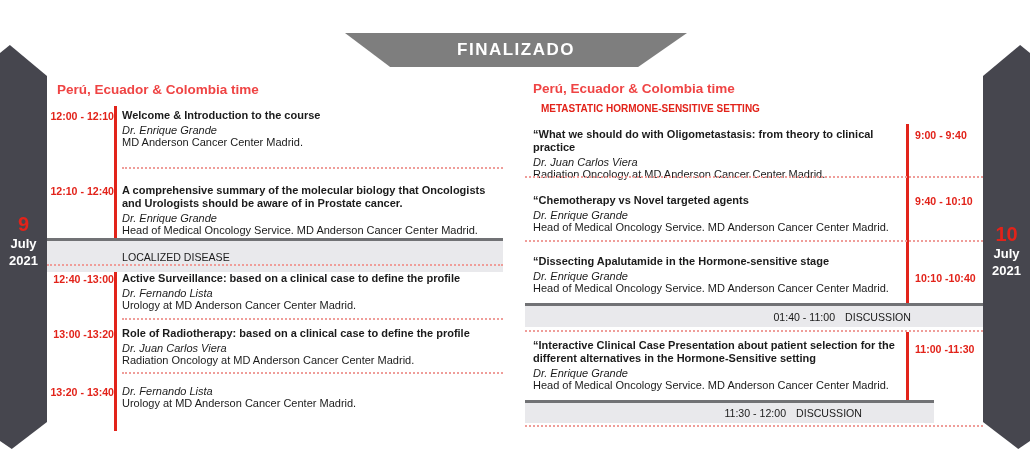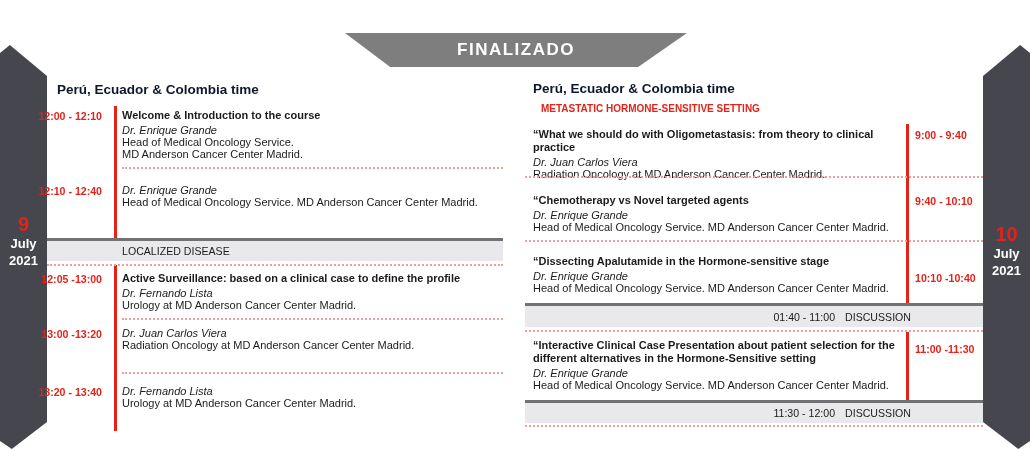--- a/index.html
+++ b/index.html
@@ -19,37 +19,37 @@
   
   .day-tab {
     position:absolute; top:45px; width:47px; height:404px; background:#46464e;
     display:flex; flex-direction:column; align-items:center; text-align:center;
   }
   .day-tab.left  { left:0;     clip-path:polygon(0 2%, 21% 0, 100% 7.7%, 100% 93.3%, 25% 100%, 0 98%); padding-top:168px; }
   .day-tab.right { left:983px; clip-path:polygon(0 7.7%, 79% 0, 100% 2%, 100% 98%, 75% 100%, 0 93.3%); padding-top:178px; }
   .day-num   { color:#e2231a; font-weight:bold; font-size:20px; line-height:22px; }
   .day-month, .day-year { color:#ffffff; font-weight:bold; font-size:13px; line-height:17px; }
   
-  .tz-header { position:absolute; color:#0f172a; font-weight:bold; font-size:13.5px; white-space:nowrap; }
+  .tz-header { position:absolute; color:#ef4444; font-weight:bold; font-size:13.5px; white-space:nowrap; }
   .tz-left   { left:57px;  top:82px; }
   .tz-right  { left:533px; top:81px; }
   .sec-header{ position:absolute; left:533px; top:103px; color:#e2231a; font-weight:bold; font-size:10px; white-space:nowrap;padding-left:8px; }
   
   .redline { position:absolute; width:3px; background:#e2231a; }
   .rl-la { left:114px; top:106px; height:132px; }
   .rl-lb { left:114px; top:265px; height:166px; }
   .rl-ra { left:906px; top:124px; height:179px; }
   .rl-rb { left:906px; top:332px; height:68px; }
   
   .session { position:absolute; font-size:11px; }
   .session .s-title   { font-weight:bold; line-height:13px; margin-bottom:2px; }
   .session .s-speaker { font-style:italic; line-height:12px; }
   .session .s-role    { line-height:12px; }
   .time { position:absolute; color:#e2231a; font-weight:bold; font-size:10.6px; white-space:nowrap; }
-  .time.tleft  { left:32px; width:70px; text-align:right; }
+  .time.tleft  { left:44px; width:70px; text-align:right; }
   .time.tright { left:915px; text-align:left; }
   
   .lsess { left:122px; width:385px; }
   .ls0 { top:109px; } .lt0 { top:110px; }
   .ls1 { top:184px; } .lt1 { top:185px; }
   .ls2 { top:272px; } .lt2 { top:273px; }
   .ls3 { top:327px; } .lt3 { top:328px; }
   .ls4 { top:385px; } .lt4 { top:386px; }
   
   .rsess { left:533px; width:374px; }
@@ -62,23 +62,23 @@
   .d-l  { left:122px; width:381px; }
   .d-lw { left:47px;  width:456px; }
   .d-r  { left:525px; width:458px; }
   .dy167{ top:167px; } .dy264{ top:264px; } .dy318{ top:318px; } .dy372{ top:372px; }
   .dy176{ top:176px; } .dy240{ top:240px; } .dy330{ top:330px; } .dy425{ top:425px; }
   
   .bar {
     position:absolute; background:#e9e9ec; border-top:3px solid #717275;
     font-size:10.6px; color:#1b1b1b; display:flex; align-items:center;
   }
-  .bar-localized { left:47px; top:238px; width:456px; height:23px; padding-left:75px; }
+  .bar-localized { left:47px; top:238px; width:456px; height:34px; padding-left:75px; }
   .bar-disc1 { left:525px; top:303px; width:458px; height:24px; justify-content:flex-end; padding-right:72px; }
-  .bar-disc2 { left:525px; top:400px; width:458px; height:23px; justify-content:flex-end; padding-right:72px; }
+  .bar-disc2 { left:525px; top:400px; width:409px; height:23px; justify-content:flex-end; padding-right:72px; }
   .bar .gap { display:inline-block; width:10px; }
 </style>
 </head>
 <body>
 
 <div class="page">
 
   <div class="banner">
     <span>FINALIZADO</span>
   </div>
@@ -101,46 +101,47 @@
 
   <div class="redline rl-la"></div>
   <div class="redline rl-lb"></div>
   <div class="redline rl-ra"></div>
   <div class="redline rl-rb"></div>
 
   <div class="time tleft lt0">12:00 - 12:10</div>
   <div class="session lsess ls0">
     <div class="s-title">Welcome &amp; Introduction to the course</div>
     <div class="s-speaker">Dr. Enrique Grande</div>
-    <div class="s-role">Head of Medical Oncology Service.</div>
     <div class="s-role">MD Anderson Cancer Center Madrid.</div>
   </div>
   <div class="dots d-l dy167"></div>
 
   <div class="time tleft lt1">12:10 - 12:40</div>
   <div class="session lsess ls1">
+    <div class="s-title">A comprehensive summary of the molecular biology that Oncologists and Urologists should be aware of in Prostate cancer.</div>
     <div class="s-speaker">Dr. Enrique Grande</div>
     <div class="s-role">Head of Medical Oncology Service. MD Anderson Cancer Center Madrid.</div>
   </div>
 
   <div class="bar bar-localized">
     <span>LOCALIZED DISEASE</span>
   </div>
   <div class="dots d-lw dy264"></div>
 
-  <div class="time tleft lt2">12:05 -13:00</div>
+  <div class="time tleft lt2">12:40 -13:00</div>
   <div class="session lsess ls2">
     <div class="s-title">Active Surveillance: based on a clinical case to define the profile</div>
     <div class="s-speaker">Dr. Fernando Lista</div>
     <div class="s-role">Urology at MD Anderson Cancer Center Madrid.</div>
   </div>
   <div class="dots d-l dy318"></div>
 
   <div class="time tleft lt3">13:00 -13:20</div>
   <div class="session lsess ls3">
+    <div class="s-title">Role of Radiotherapy: based on a clinical case to define the profile</div>
     <div class="s-speaker">Dr. Juan Carlos Viera</div>
     <div class="s-role">Radiation Oncology at MD Anderson Cancer Center Madrid.</div>
   </div>
   <div class="dots d-l dy372"></div>
 
   <div class="time tleft lt4">13:20 - 13:40</div>
   <div class="session lsess ls4">
     <div class="s-speaker">Dr. Fernando Lista</div>
     <div class="s-role">Urology at MD Anderson Cancer Center Madrid.</div>
   </div>

